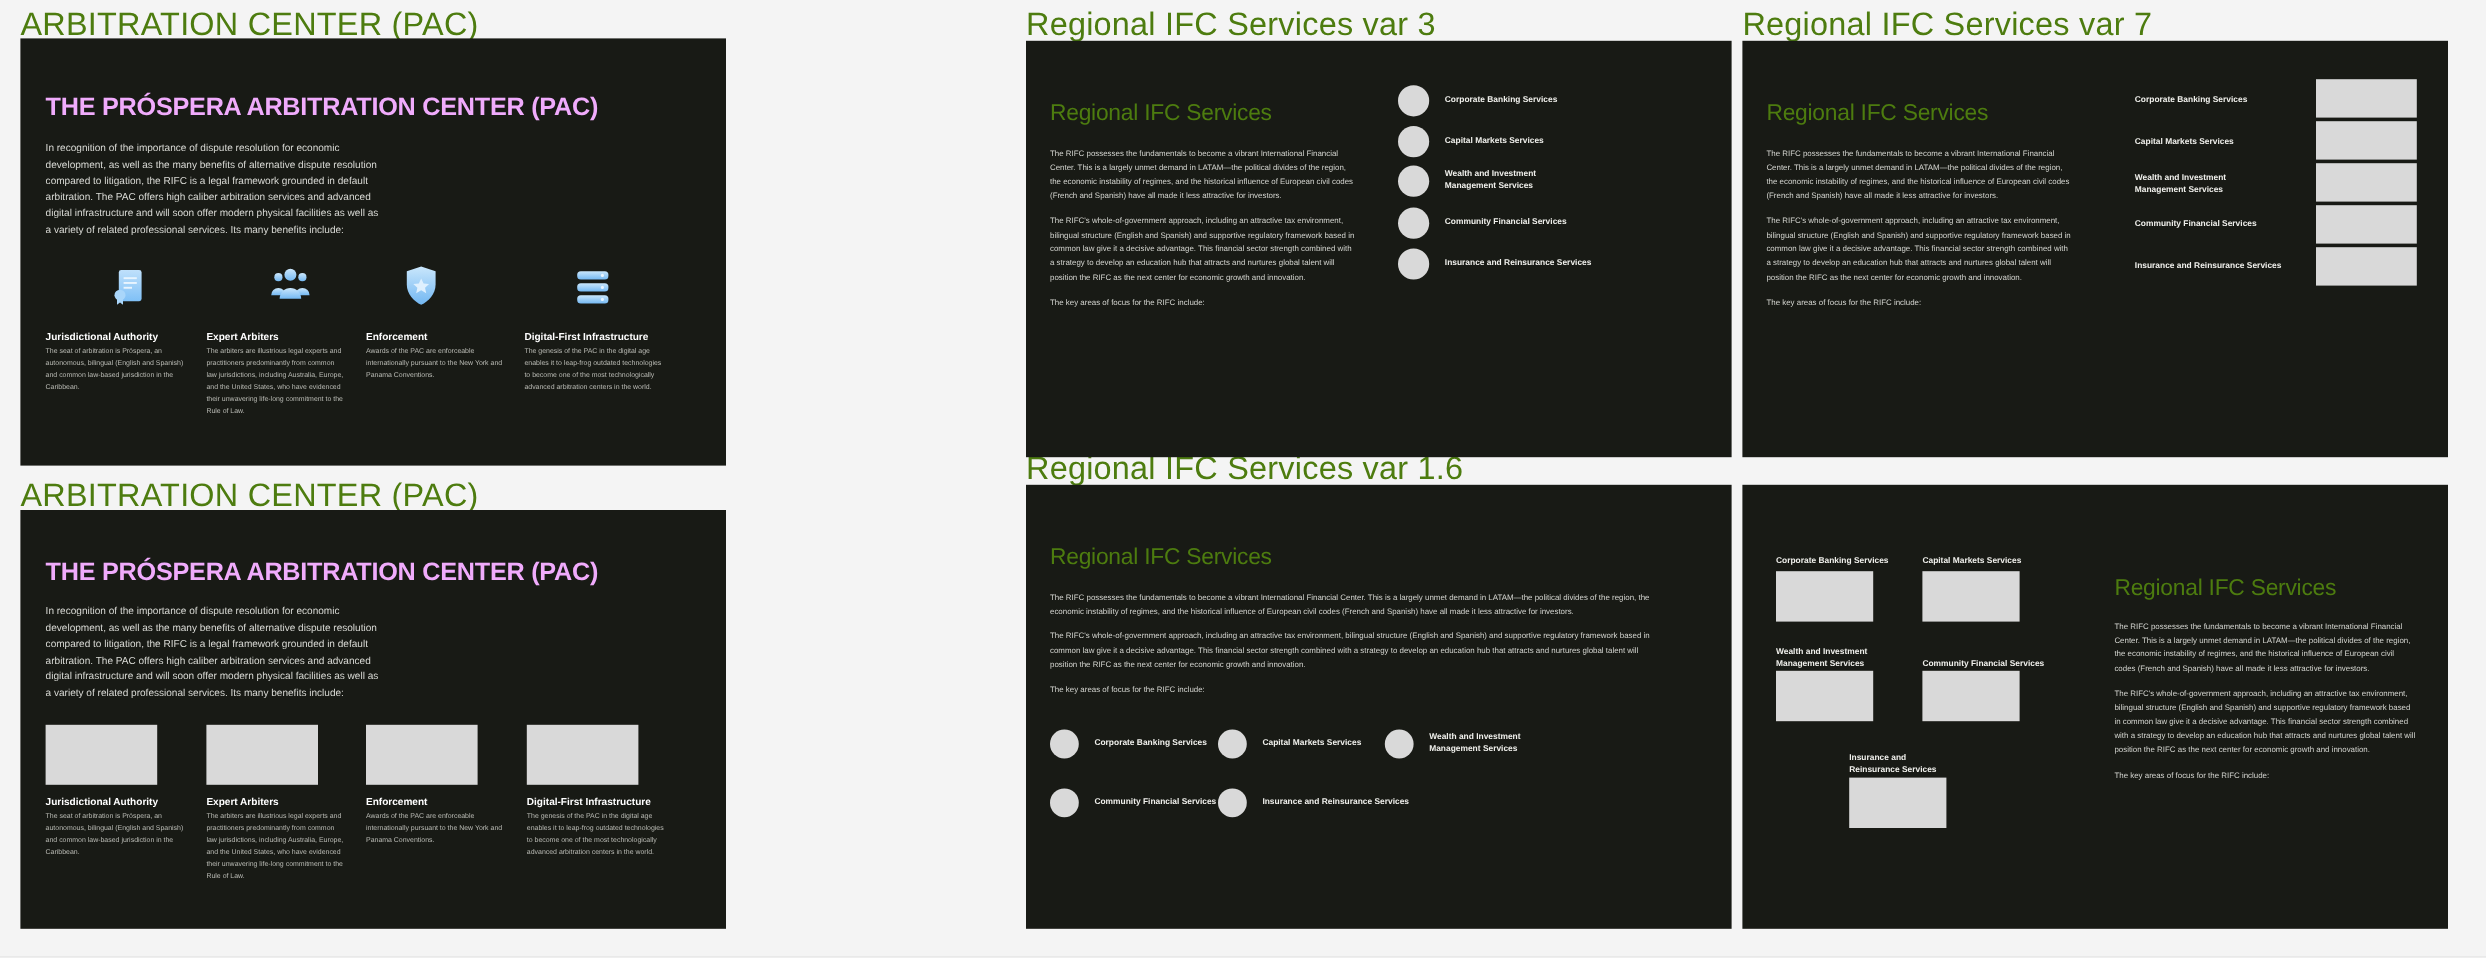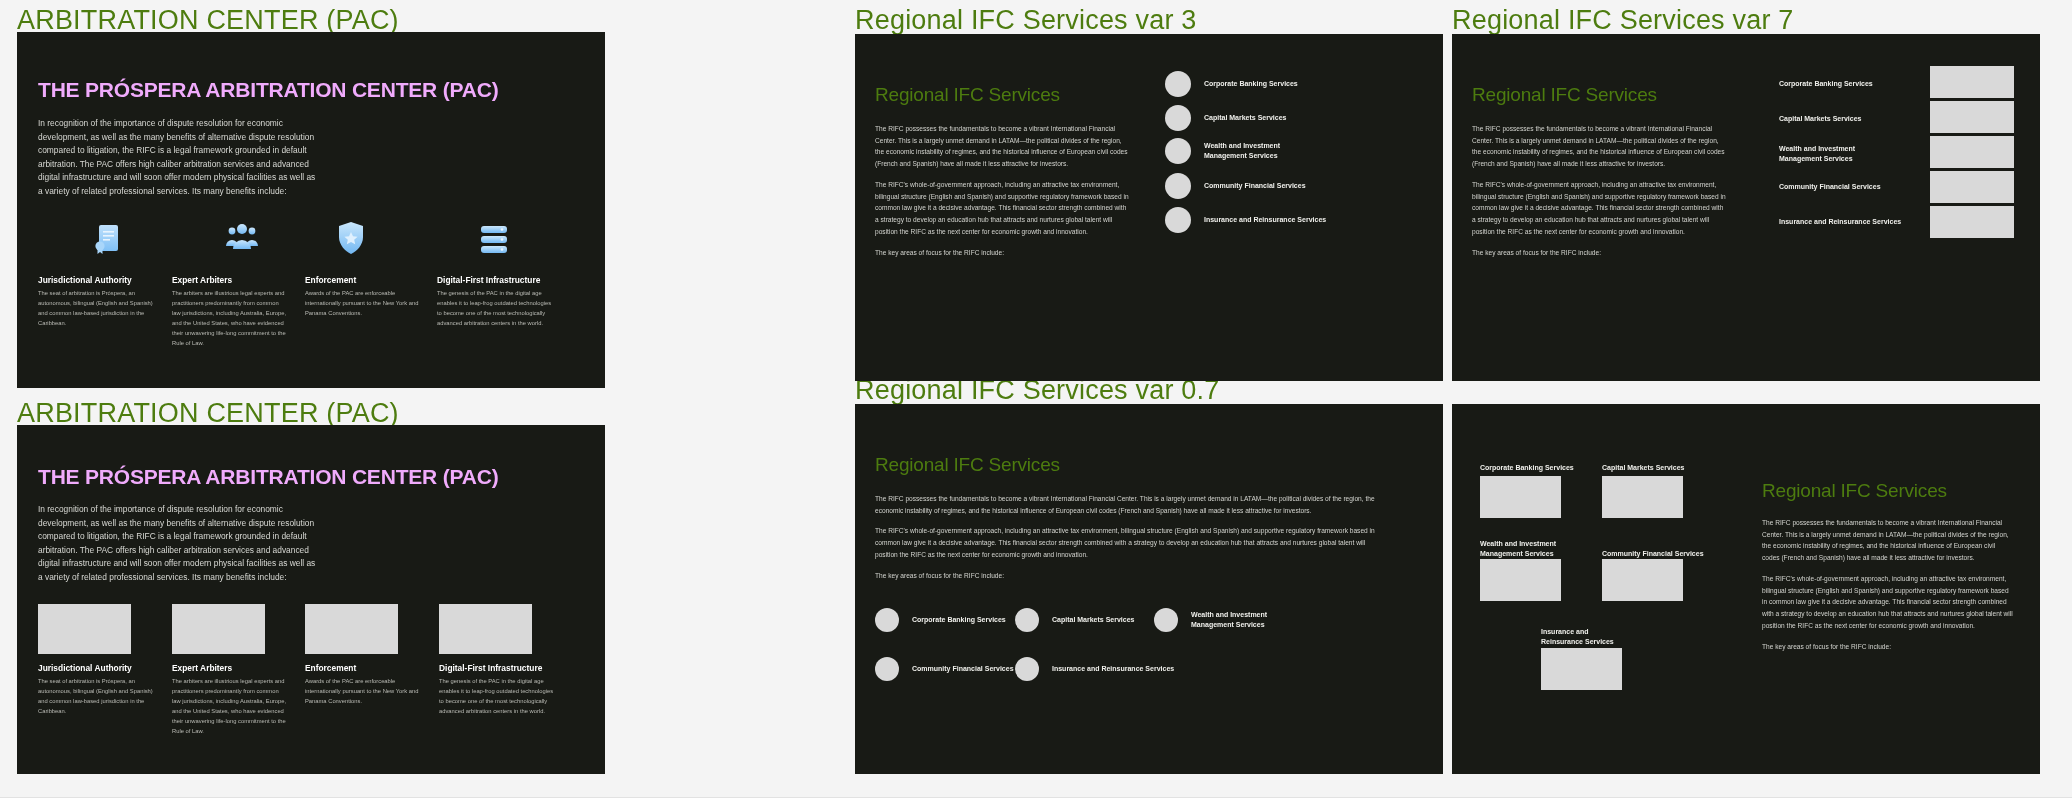--- a/index.html
+++ b/index.html
@@ -116,21 +116,21 @@
 </style>
 </head>
 <body>
 
 <div class="canvas">
 
   <div class="sec-title" style="left:17px;top:5px;">ARBITRATION CENTER (PAC)</div>
   <div class="sec-title" style="left:17px;top:398px;">ARBITRATION CENTER (PAC)</div>
   <div class="sec-title" style="left:855px;top:5px;">Regional IFC Services var 3</div>
   <div class="sec-title" style="left:1452px;top:5px;">Regional IFC Services var 7</div>
-  <div class="sec-title" style="left:855px;top:375px;">Regional IFC Services var 0.7</div>
+  <div class="sec-title" style="left:855px;top:375px;">Regional IFC Services var 1.6</div>
 
   <div class="panel" style="left:17px;top:32px;width:588px;height:356px;">
 
     <div class="pac-h1" style="left:21px;top:46px;">THE PRÓSPERA ARBITRATION CENTER (PAC)</div>
     <div class="pac-body" style="left:21px;top:85px;width:280px;">In recognition of the importance of dispute resolution for economic development, as well as the many benefits of alternative dispute resolution compared to litigation, the RIFC is a legal framework grounded in default arbitration. The PAC offers high caliber arbitration services and advanced digital infrastructure and will soon offer modern physical facilities as well as a variety of related professional services. Its many benefits include:</div>
 
     <div class="icon-wrap" style="left:75px;top:190px;">
       <svg width="34" height="34" viewBox="0 0 34 34">
         <defs>
           <linearGradient id="g1" x1="0" y1="0" x2="0" y2="1">

